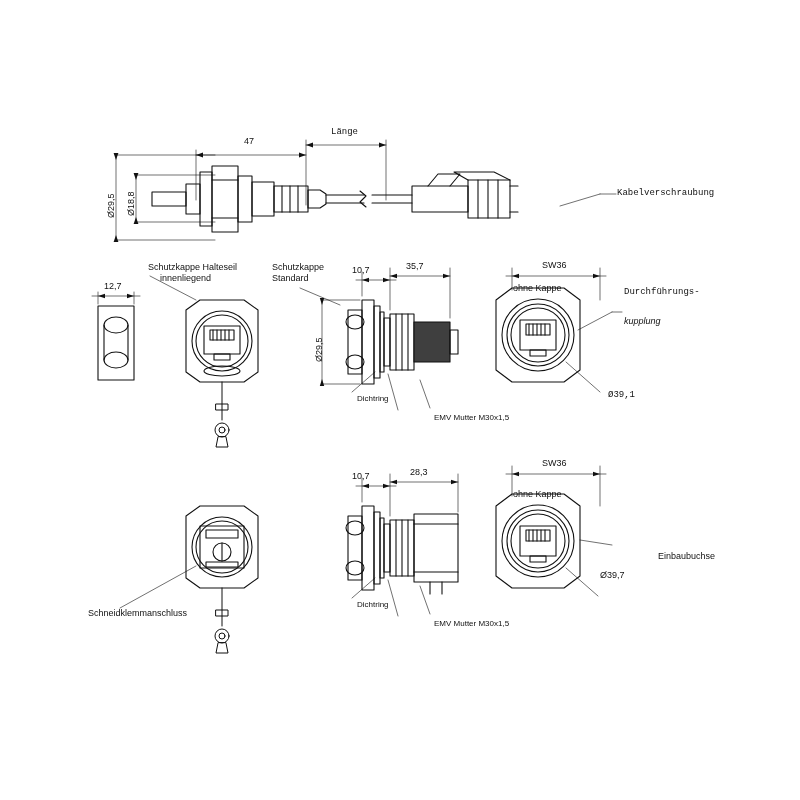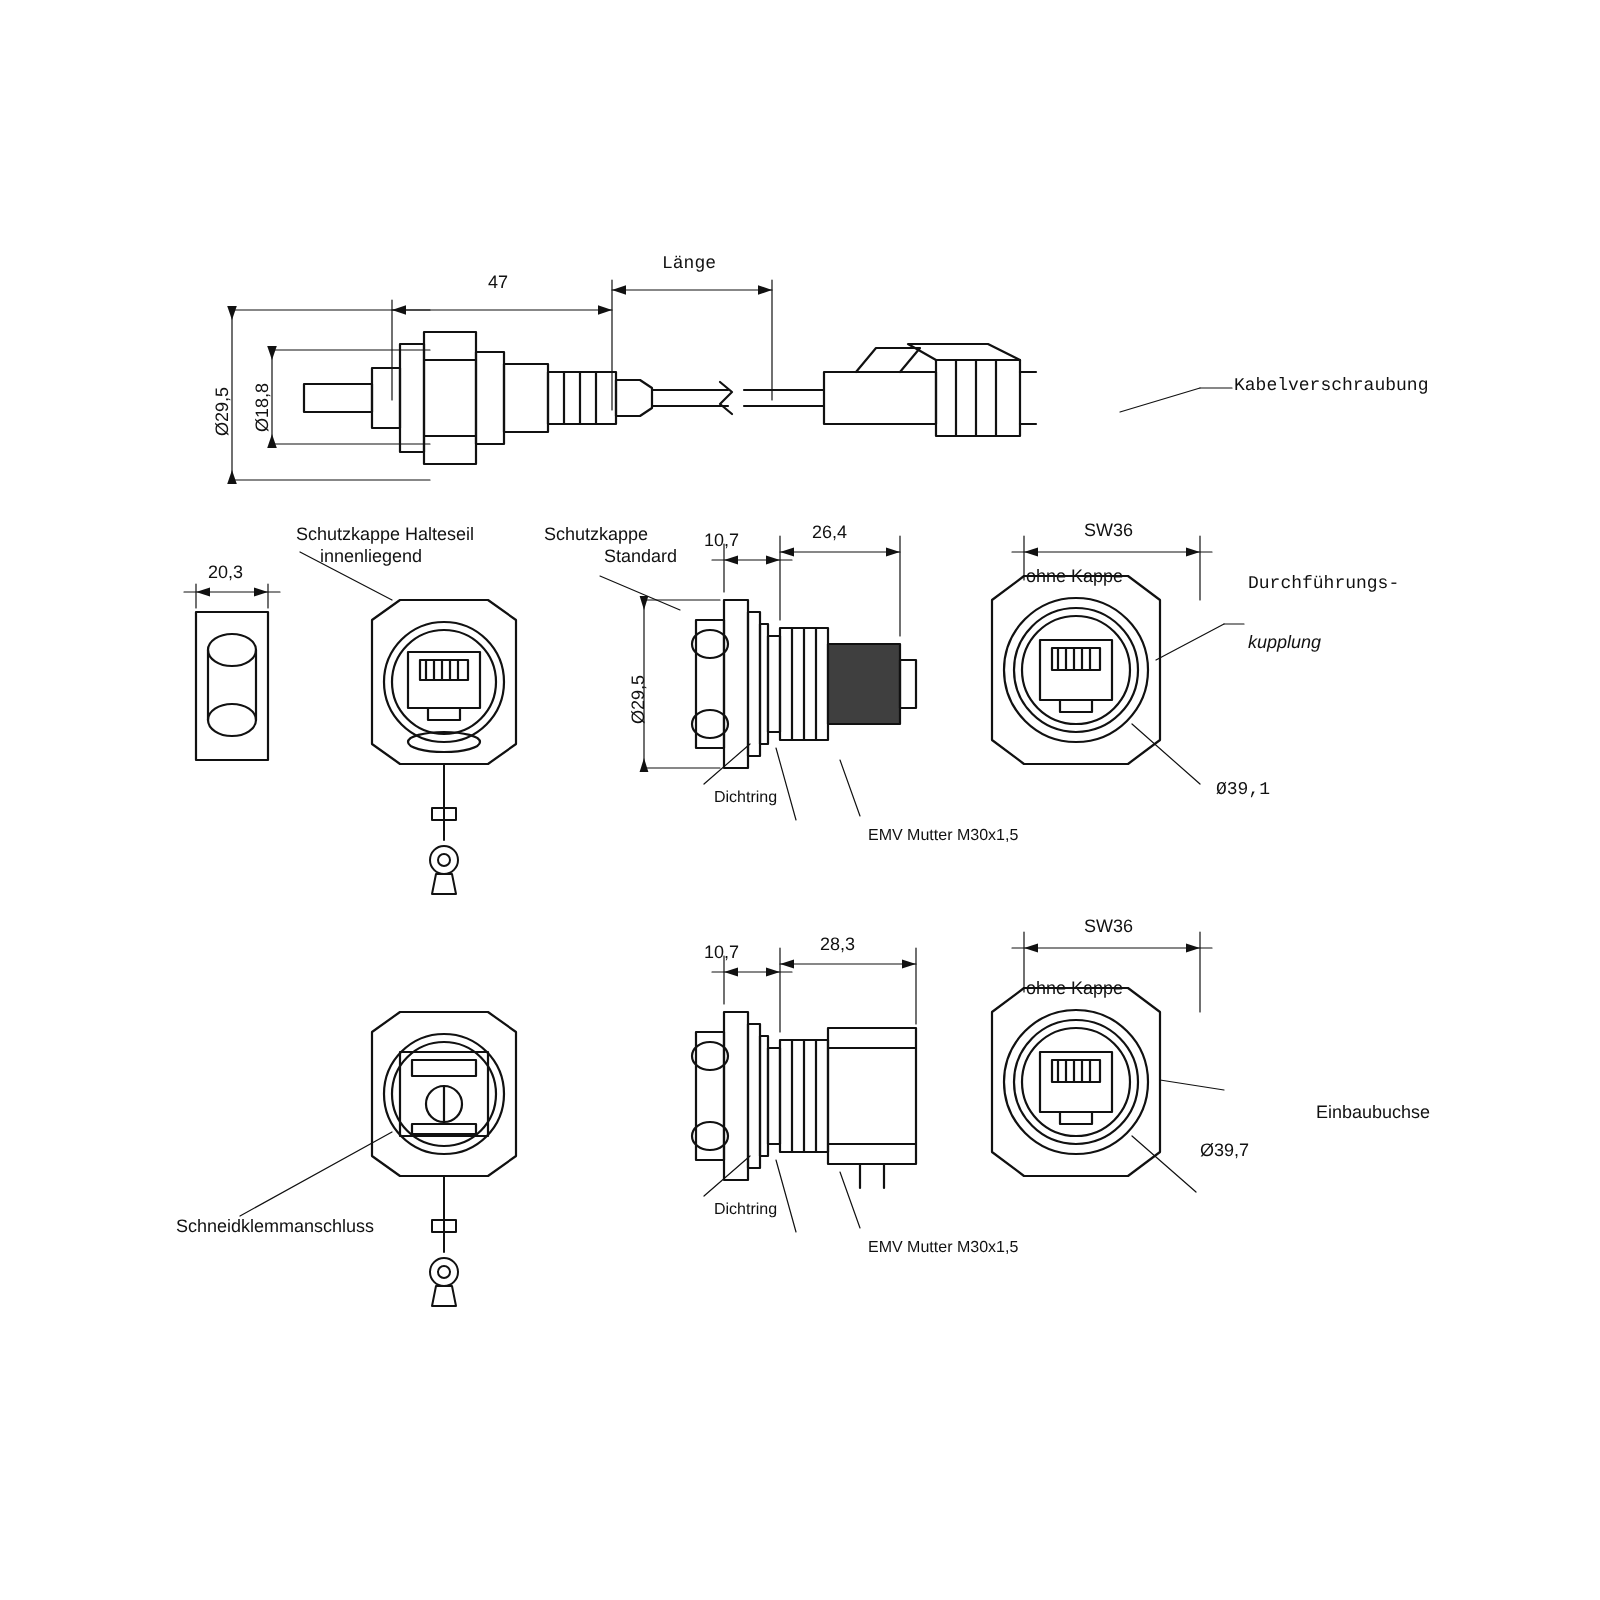--- a/index.html
+++ b/index.html
@@ -310,25 +310,25 @@
   <div class="lbl" style="left:244px; top:136px;">47</div>
   <div class="lbl" style="left:331px; top:127px;font-family:Liberation Mono, monospace;">Länge</div>
   <div class="lbl rot" style="left:106px; top:218px;">Ø29,5</div>
   <div class="lbl rot" style="left:126px; top:216px;">Ø18,8</div>
   <div class="lbl" style="left:617px; top:188px;font-family:Liberation Mono, monospace;">Kabelverschraubung</div>
 
   <div class="lbl" style="left:148px; top:262px;">Schutzkappe Halteseil</div>
   <div class="lbl" style="left:148px; top:273px;margin-left:12px;">innenliegend</div>
 
   <div class="lbl" style="left:272px; top:262px;">Schutzkappe</div>
-  <div class="lbl" style="left:272px; top:273px;margin-left:30px;">Standard</div>
-
-  <div class="lbl" style="left:104px; top:281px;">20,3</div>
+  <div class="lbl" style="left:272px; top:273px;">Standard</div>
+
+  <div class="lbl" style="left:104px; top:281px;">12,7</div>
   <div class="lbl" style="left:352px; top:265px;">10,7</div>
-  <div class="lbl" style="left:406px; top:261px;">26,4</div>
+  <div class="lbl" style="left:406px; top:261px;">35,7</div>
   <div class="lbl rot" style="left:314px; top:362px;">Ø29,5</div>
 
   <div class="lbl small" style="left:357px; top:394px;">Dichtring</div>
   <div class="lbl small" style="left:434px; top:413px;">EMV Mutter M30x1,5</div>
 
   <div class="lbl" style="left:542px; top:260px;">SW36</div>
   <div class="lbl" style="left:513px; top:283px;">ohne Kappe</div>
   <div class="lbl" style="left:608px; top:390px;font-family:Liberation Mono, monospace;">Ø39,1</div>
   <div class="lbl" style="left:624px; top:287px;font-family:Liberation Mono, monospace;">Durchführungs-</div>
   <div class="lbl" style="left:624px; top:316px;font-style:italic;">kupplung</div>

